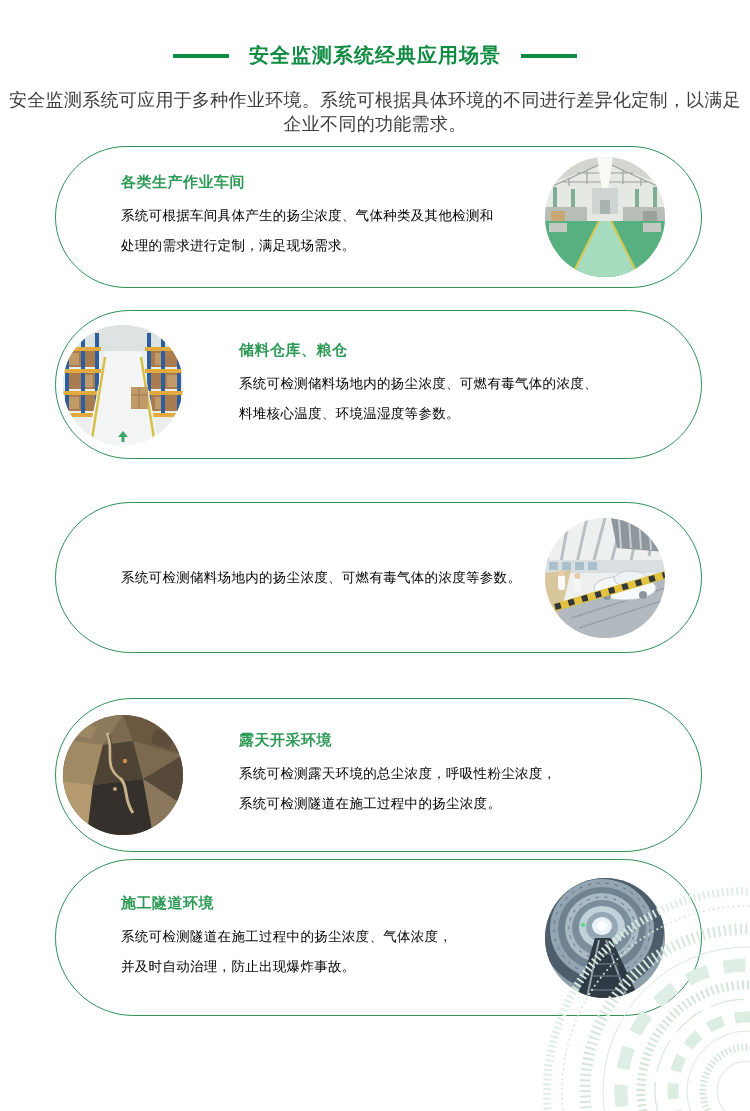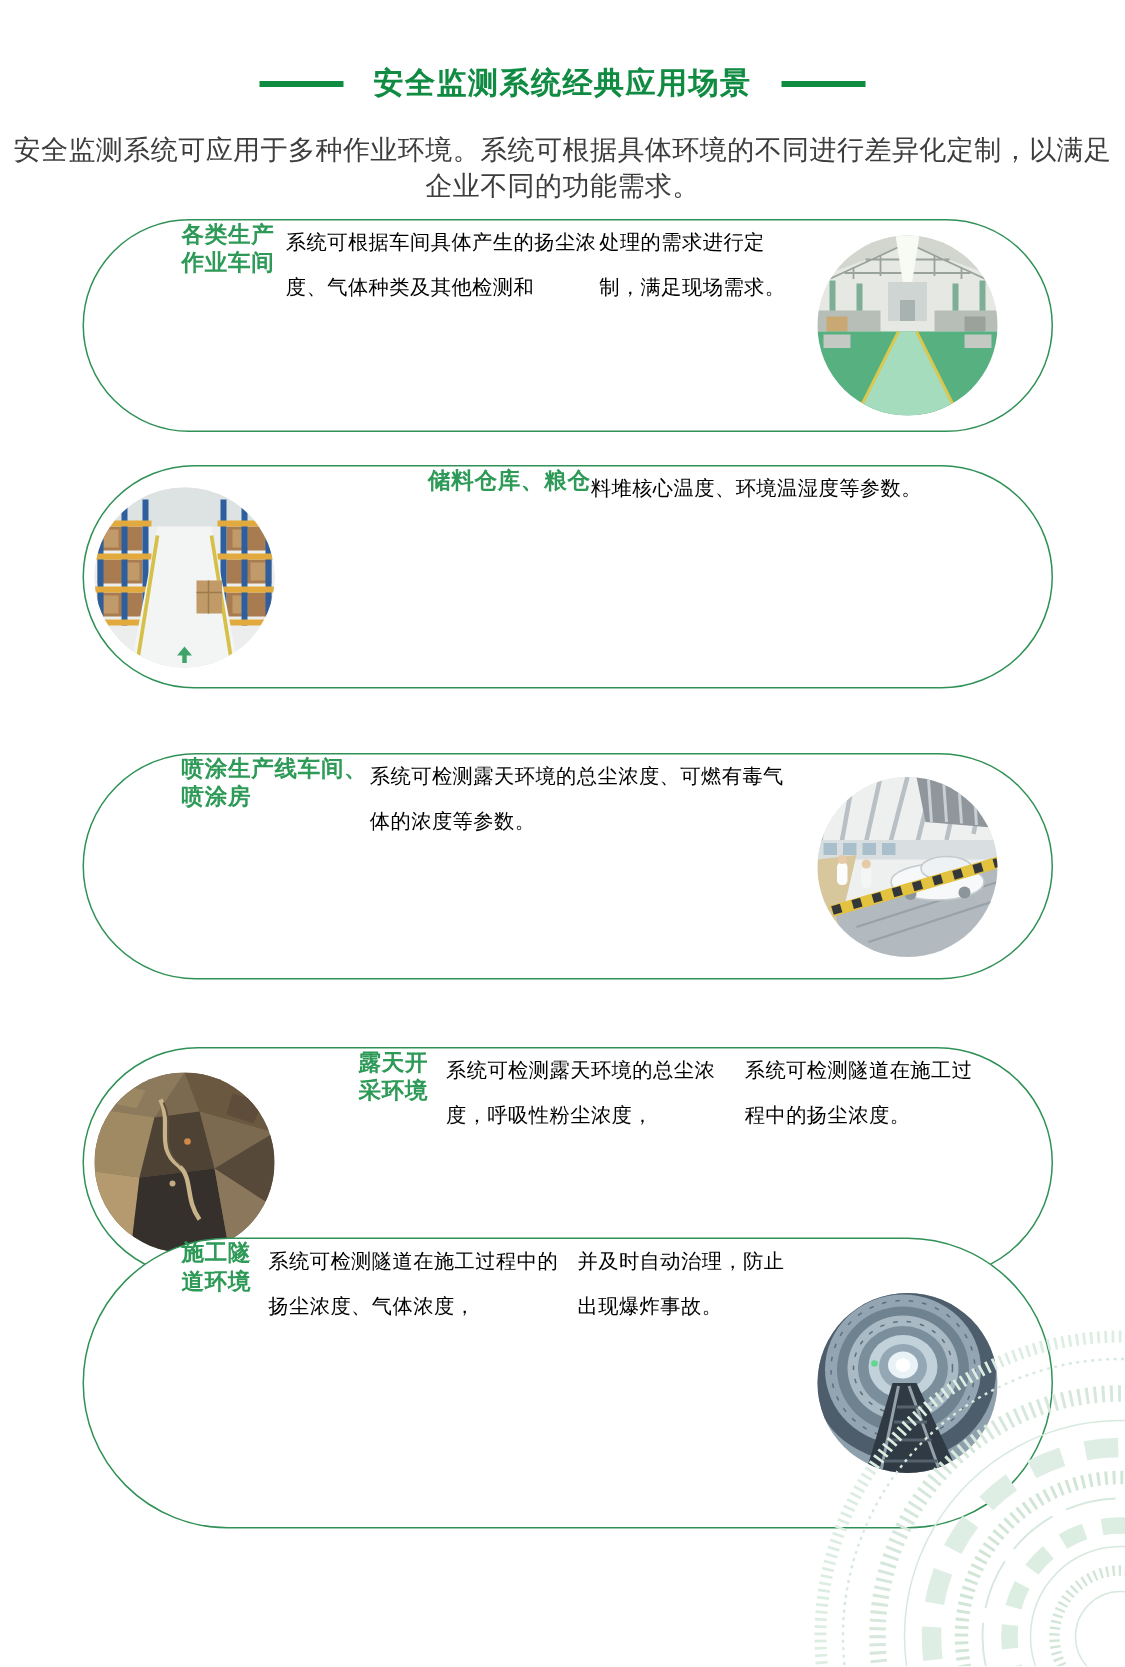--- a/index.html
+++ b/index.html
@@ -24,24 +24,24 @@
   }
   
   .card {
     position:absolute; left:55px; width:647px;
     border:1px solid #2f9155; border-radius:999px; background:#ffffff;
   }
   .card-1 { top:146px; height:142px; }
   .card-2 { top:310px; height:149px; }
   .card-3 { top:502px; height:151px; }
   .card-4 { top:698px; height:154px; }
-  .card-5 { top:825px; height:194px; }
+  .card-5 { top:859px; height:157px; }
   .card-text {
     position:relative; height:100%;
-    display:flex; flex-direction:row; justify-content:center;
+    display:flex; flex-direction:column; justify-content:center;
   }
   .img-right .card-text { padding-left:65px; padding-right:170px; }
   .img-left  .card-text { padding-left:183px; padding-right:40px; }
   .card-title {
     font-size:15px; font-weight:bold; color:#2e9a57;
     margin-bottom:9px; letter-spacing:.5px;
   }
   .card-line {
     font-size:13.5px; color:#000000; line-height:30px; letter-spacing:.3px;
   }
@@ -150,28 +150,28 @@
         <g stroke="#d6c049" stroke-width="2.5" fill="none">
           <path d="M42,32 L28,120 M78,32 L92,120"></path>
         </g>
         <rect x="68" y="62" width="17" height="22" fill="#c09a67"></rect>
         <path d="M68,70 h17 M76,62 v22" stroke="#9b7a4e" stroke-width="1" fill="none"></path>
         <path d="M60,106 l-5,6 h3.5 v5 h3 v-5 h3.5 z" fill="#3fa469"></path>
       </svg>
     </div>
     <div class="card-text">
       <h2 class="card-title">储料仓库、粮仓</h2>
+      <p class="card-line">系统可检测储料场地内的扬尘浓度、可燃有毒气体的浓度、</p>
       <p class="card-line">料堆核心温度、环境温湿度等参数。</p>
     </div>
   </section>
 
   <section class="card card-3 img-right">
     <div class="card-text">
-      <h2 class="card-title">喷涂生产线车间、喷涂房</h2>
-      <p class="card-line">系统可检测露天环境的总尘浓度、可燃有毒气体的浓度等参数。</p>
+      <p class="card-line">系统可检测储料场地内的扬尘浓度、可燃有毒气体的浓度等参数。</p>
     </div>
     <div class="photo">
       <svg viewBox="0 0 120 120" aria-hidden="true">
         <rect width="120" height="120" fill="#eef0f0"></rect>
         <g stroke="#b9c0c5" stroke-width="3" fill="none">
           <path d="M6,0 L2,44 M24,0 L16,44 M42,0 L32,45 M60,0 L48,46 M78,-2 L66,46 M96,-2 L86,42 M112,-2 L104,38"></path>
         </g>
         <polygon points="66,0 120,0 120,34 72,30" fill="#8f969c"></polygon>
         <g stroke="#c9cfd3" stroke-width="2" fill="none">
           <path d="M74,2 L76,30 M84,2 L86,30 M94,2 L96,31 M104,1 L106,32 M114,1 L116,33"></path>

